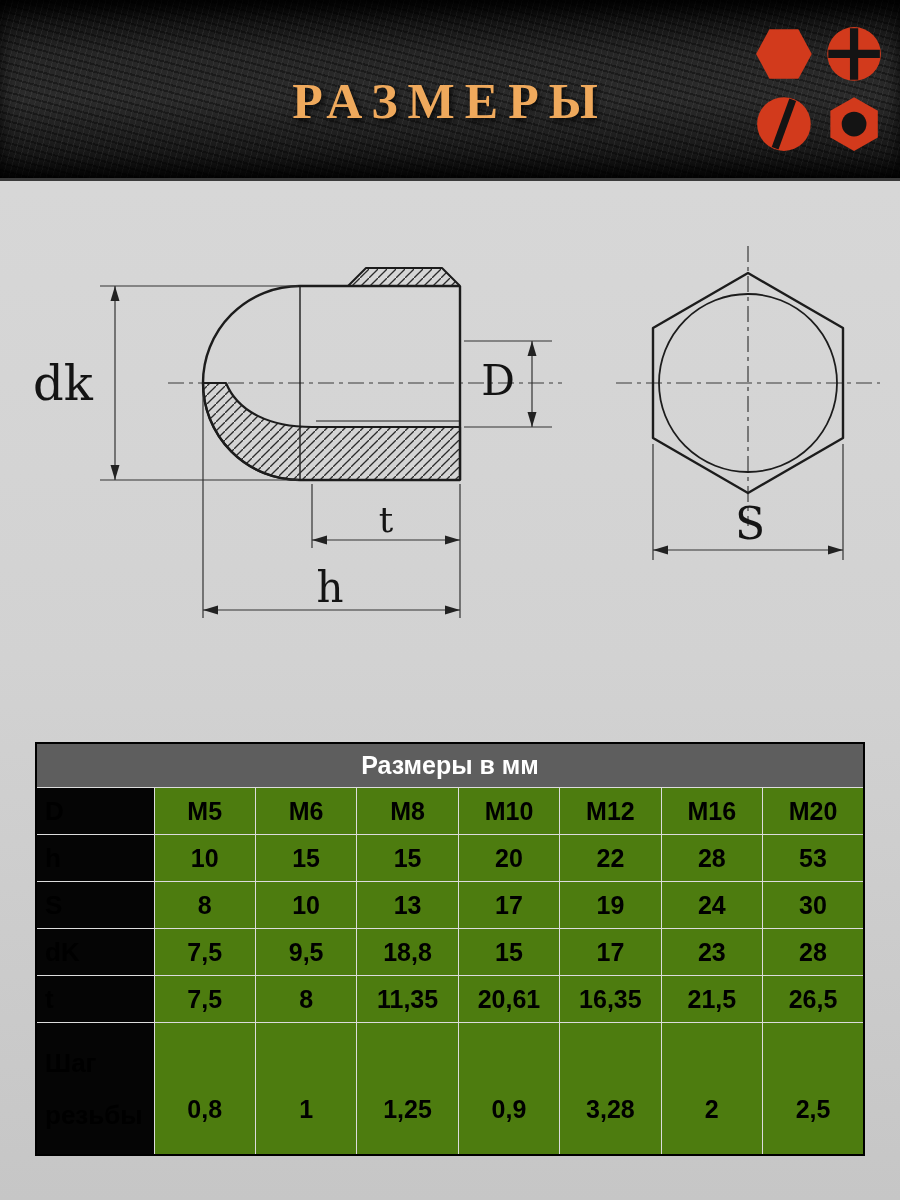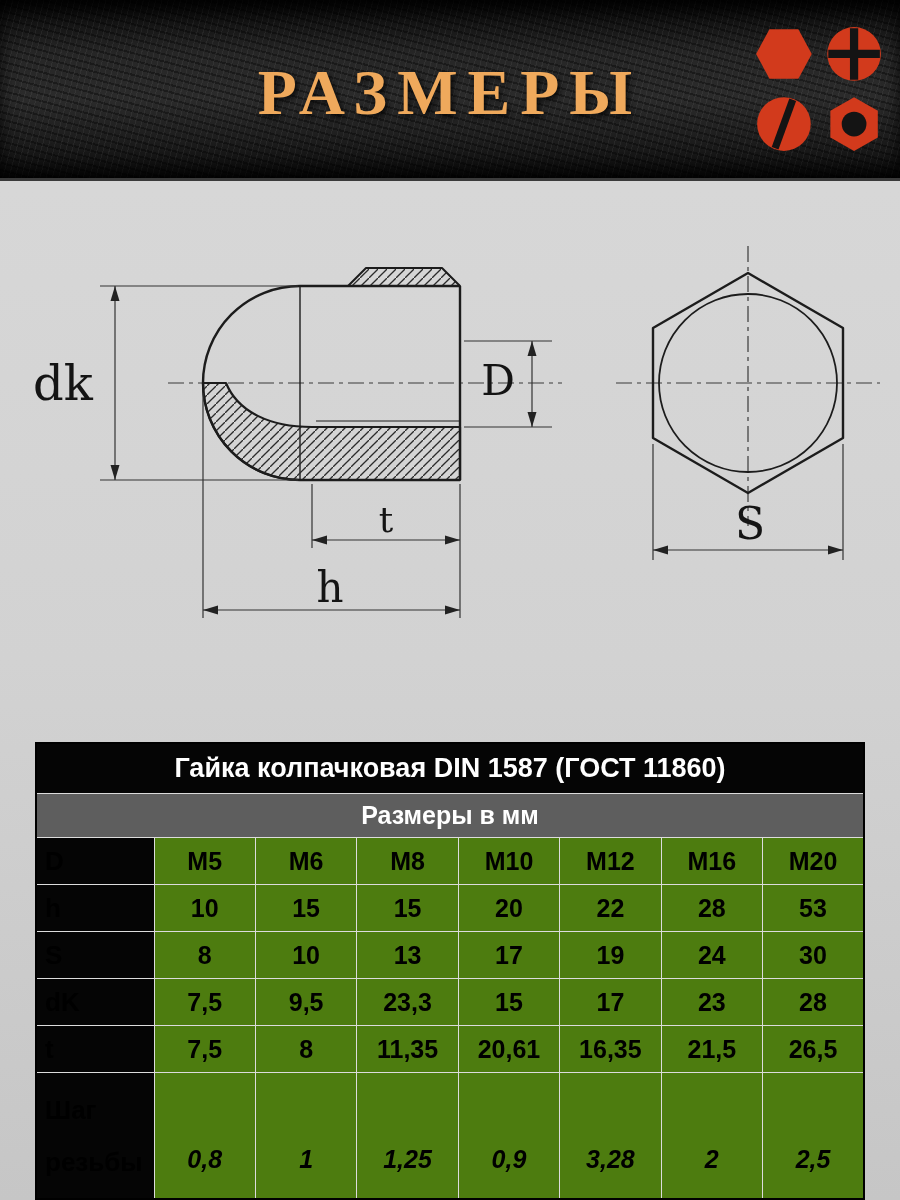--- a/index.html
+++ b/index.html
@@ -13,24 +13,24 @@
     position:absolute;top:0;left:0;width:900px;height:178px;
     background-color:#1d1d1d;
     background-image:
       repeating-linear-gradient(105deg, rgba(255,255,255,0.05) 0 1px, transparent 1px 6px),
       repeating-linear-gradient(15deg, rgba(0,0,0,0.35) 0 2px, transparent 2px 7px),
       linear-gradient(180deg,#090909 0%,#262626 30%,#2b2b2b 55%,#101010 100%);
     box-shadow:inset 0 16px 22px -8px #000, inset 0 -16px 22px -8px #000;
     border-bottom:3px solid #3a3a3a;
   }
   .header-title{
-    position:absolute;left:0;top:4px;width:900px;height:178px;
+    position:absolute;left:0;top:12px;width:900px;height:178px;
     display:flex;align-items:center;justify-content:center;
     font-family:"Liberation Serif",serif;font-weight:bold;
-    font-size:64px;letter-spacing:10px;color:#efa95c;
+    font-size:50px;letter-spacing:10px;color:#efa95c;
     text-shadow:2px 3px 6px rgba(0,0,0,0.85);
   }
   .logo{position:absolute;right:16px;top:24px;width:130px;height:130px;}
   
   .drawing{position:absolute;top:188px;left:0;width:900px;height:545px;}
   .cl{stroke:#3a3a3a;stroke-width:1.2;stroke-dasharray:16 5 4 5;fill:none;}
   .dims line{stroke:#333;stroke-width:1.2;fill:none;}
   .ar{fill:#222;stroke:none;}
   .dim{font-family:"DejaVu Serif",serif;fill:#141414;text-anchor:middle;}
   
@@ -40,21 +40,21 @@
     border:2px solid #000;font-family:"Liberation Sans",sans-serif;
   }
   table.dims-table td{border:1px solid #dcdcdc;font-weight:bold;color:#000;}
   tr.t-title td{background:#050505;color:#fff;text-align:center;height:47px;font-size:27px;}
   tr.t-sub td{background:#5e5e5e;color:#fff;text-align:center;height:41px;font-size:25px;}
   td.lbl{background:#050505;color:#fff;text-align:left;padding-left:8px;font-size:26px;}
   td.val{background:#4d7c0f;text-align:center;font-size:25px;}
   tr.row td{height:44px;}
   tr.tall td{height:100px;}
   tr.tall td.lbl{vertical-align:middle;line-height:2.0;}
-  tr.tall td.val{vertical-align:bottom;padding-bottom:24px;font-style:italic;}
+  tr.tall td.val{vertical-align:bottom;padding-bottom:30px;}
 </style>
 </head>
 <body>
 
 <div class="header">
   <div class="header-title">РАЗМЕРЫ</div>
   <svg class="logo" viewBox="0 0 126 126">
     <g>
       <polygon points="15,5 43,5 56,29 43,53 15,53 2,29" fill="#d23a1c"></polygon>
     </g>
@@ -145,23 +145,20 @@
       <col style="width:118px">
         <col>
         <col>
         <col>
         <col>
         <col>
         <col>
         <col>
     </colgroup>
     <tbody>
-        <tr class="t-title">
-      <td colspan="8">Гайка колпачковая DIN 1587 (ГОСТ 11860)</td>
-    </tr>
     <tr class="t-sub">
       <td colspan="8">Размеры в мм</td>
     </tr>
     <tr class="row">
       <td class="lbl">D</td>
       <td class="val">М5</td>
       <td class="val">М6</td>
       <td class="val">М8</td>
       <td class="val">М10</td>
       <td class="val">М12</td>
@@ -185,21 +182,21 @@
       <td class="val">13</td>
       <td class="val">17</td>
       <td class="val">19</td>
       <td class="val">24</td>
       <td class="val">30</td>
     </tr>
     <tr class="row">
       <td class="lbl">dK</td>
       <td class="val">7,5</td>
       <td class="val">9,5</td>
-      <td class="val">23,3</td>
+      <td class="val">18,8</td>
       <td class="val">15</td>
       <td class="val">17</td>
       <td class="val">23</td>
       <td class="val">28</td>
     </tr>
     <tr class="row">
       <td class="lbl">t</td>
       <td class="val">7,5</td>
       <td class="val">8</td>
       <td class="val">11,35</td>

